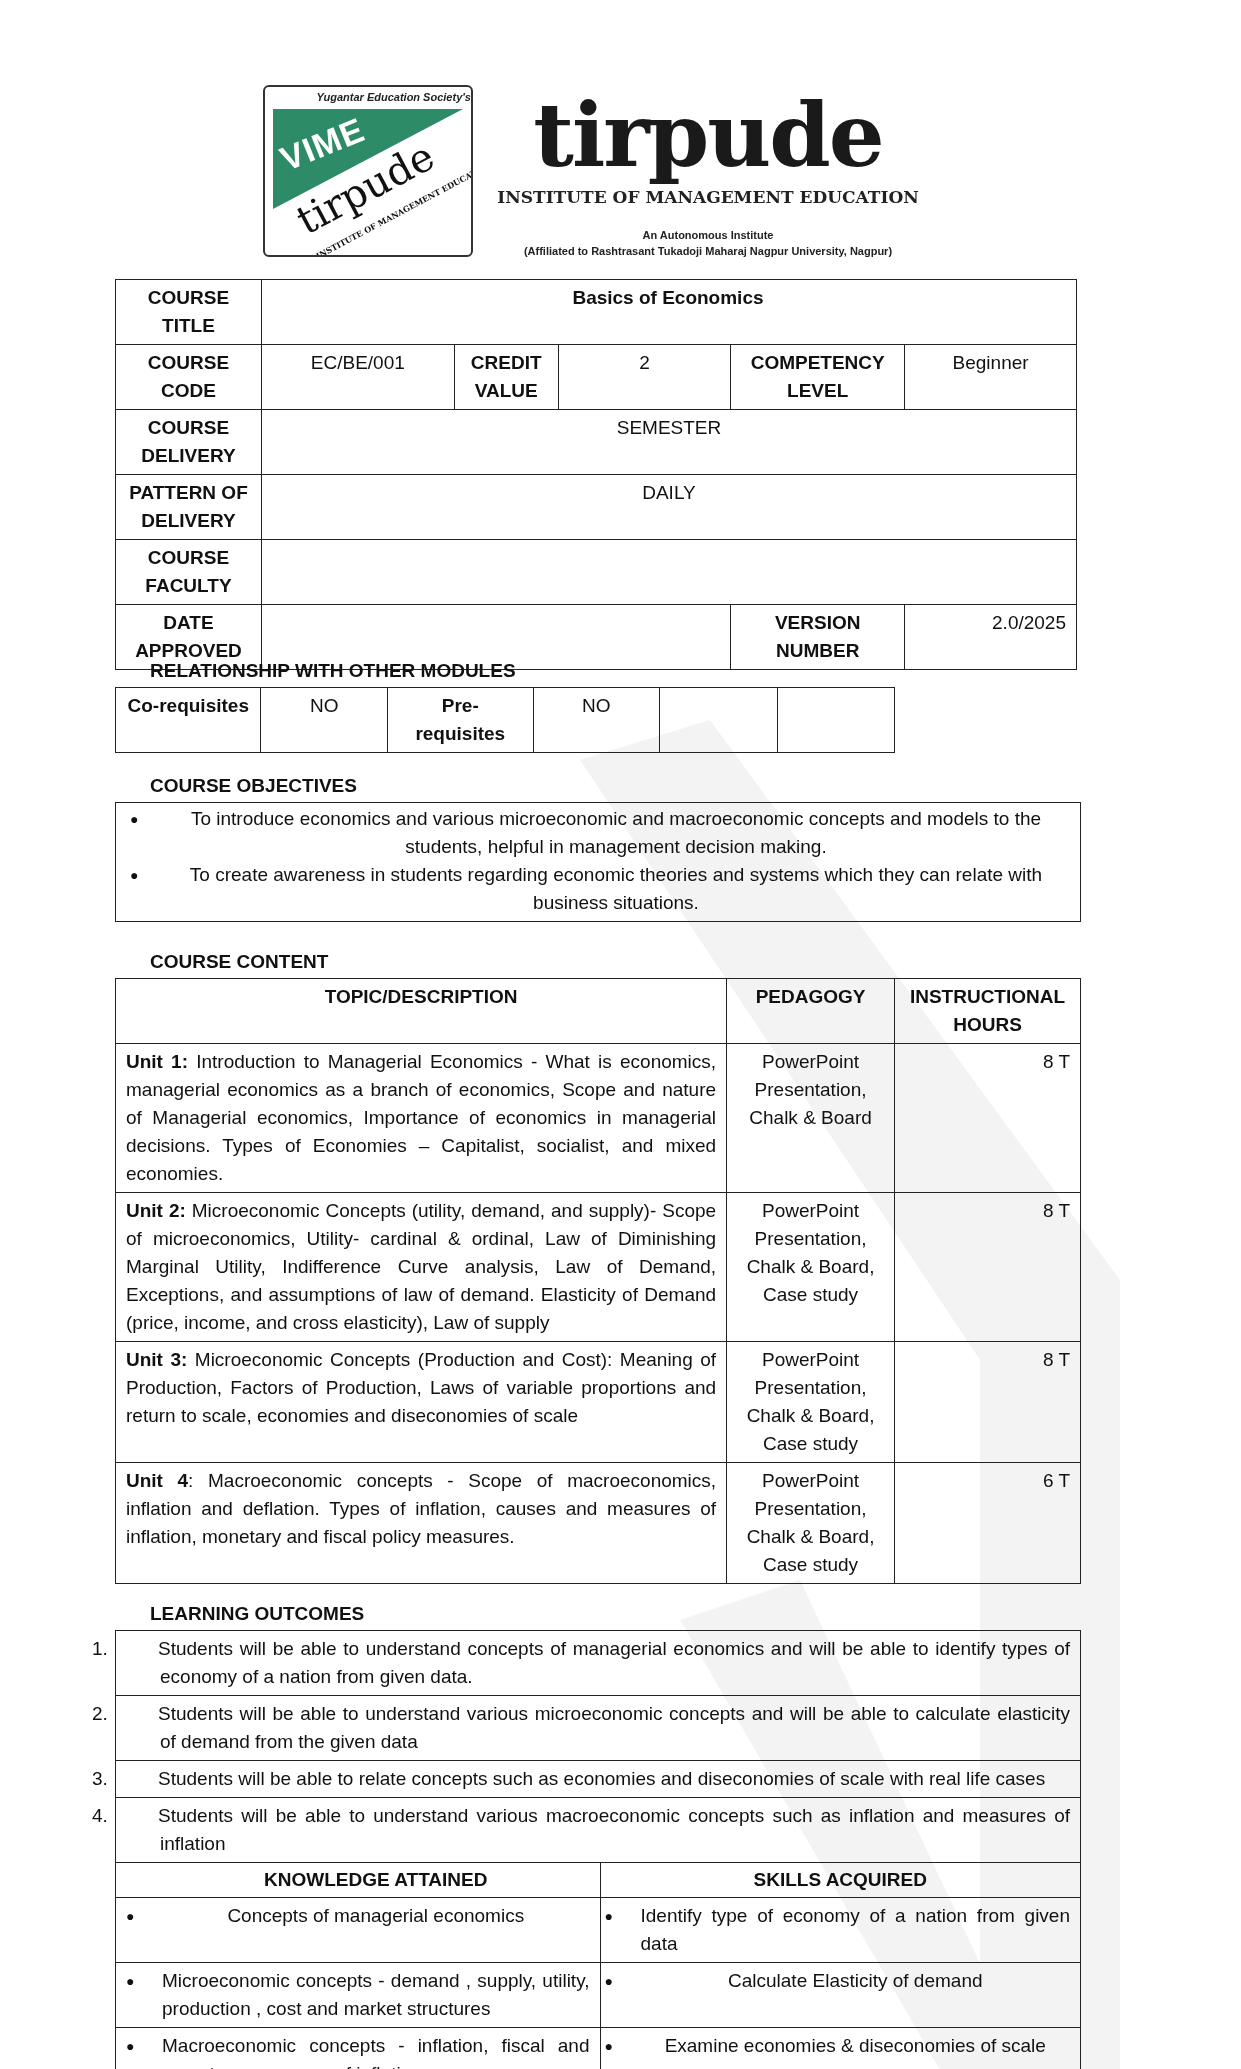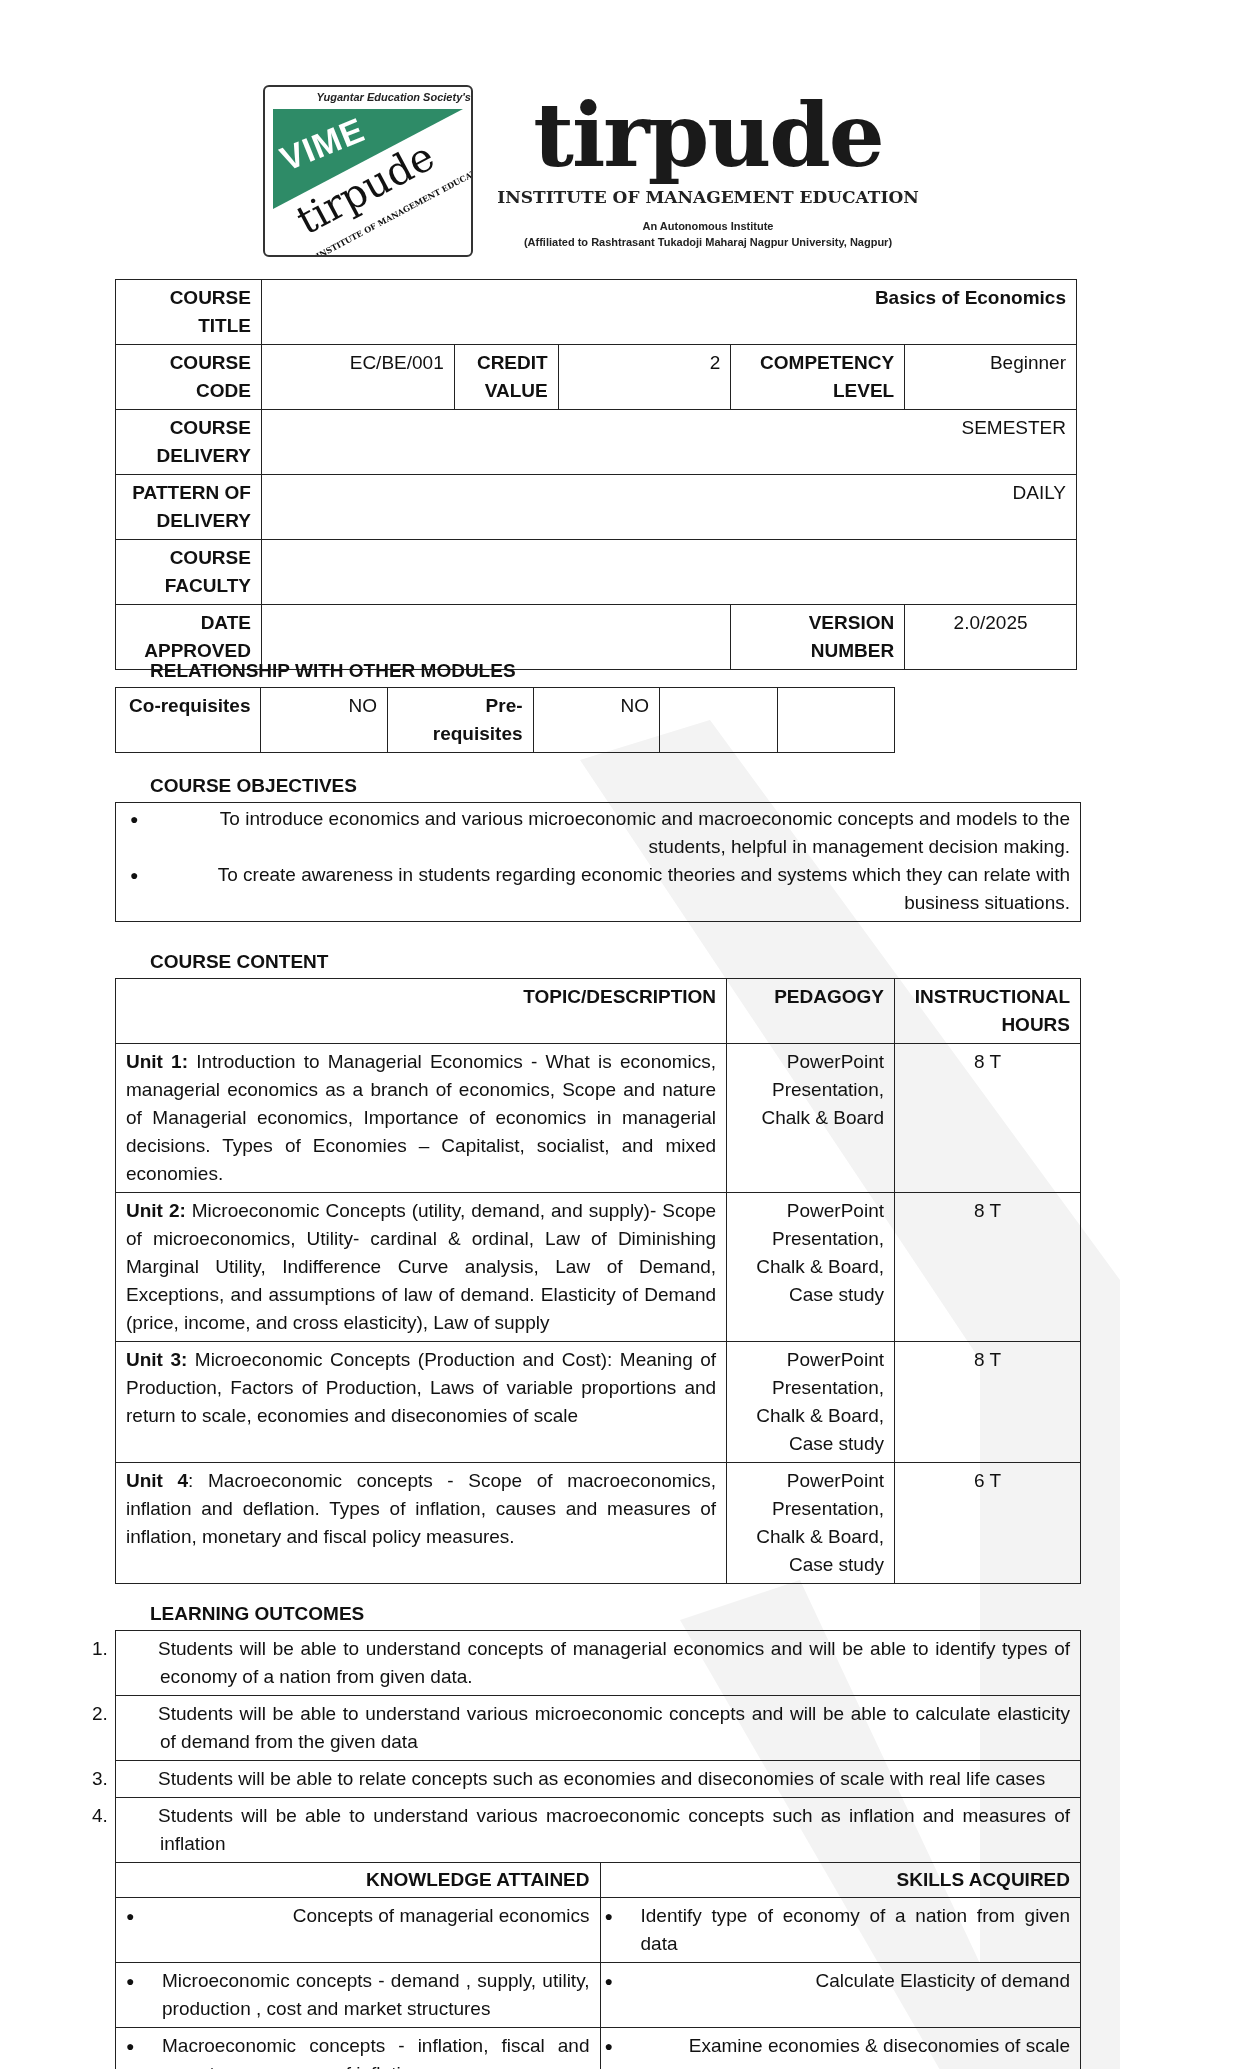--- a/index.html
+++ b/index.html
@@ -26,28 +26,28 @@
     font-size: 34px; transform: rotate(-22deg); letter-spacing: 1px; }
   .logo-url { position: absolute; left: 88px; top: 60px; color: #fff; font-size: 10px; transform: rotate(-28deg); }
   .logo-tirpude { position: absolute; left: 26px; top: 78px; font-family: "DejaVu Serif", serif;
     font-size: 40px; color: #111; transform: rotate(-28deg); }
   .logo-inst { position: absolute; left: 40px; top: 118px; font-family: "DejaVu Serif", serif;
     font-size: 8px; font-weight: bold; transform: rotate(-28deg); white-space: nowrap; }
   .brand { position: absolute; left: 230px; top: 0; width: 430px; text-align: center; }
   .brand-name { font-family: "DejaVu Serif", serif; font-weight: bold; font-size: 88px;
     line-height: 100px; letter-spacing: -2px; color: #1a1a1a; }
   .brand-sub { font-family: "DejaVu Serif", serif; font-weight: bold; font-size: 17px; margin-top: 2px; color: #222; }
-  .brand-auto { font-weight: bold; font-size: 11px; margin-top: 13px; color: #222; }
+  .brand-auto { font-weight: bold; font-size: 11px; margin-top: 22px; color: #222; }
   .brand-aff { font-weight: bold; font-size: 11px; margin-top: 4px; color: #222; }
 
   table { border-collapse: collapse; position: absolute; background: transparent; }
   td, th { border: 1.5px solid #222; vertical-align: top; padding: 4px 10px; line-height: 28px;
-    font-size: 19px; text-align: right; }
+    font-size: 19px; text-align: center; }
   .b { font-weight: bold; }
-  .c { text-align: center; }
+  .c { text-align: right; }
   .j { text-align: justify; }
 
   .section-title { position: absolute; font-weight: bold; font-size: 19px; left: 150px; }
 
   ul.obj { margin: 0; padding: 0; list-style: none; }
   ul.obj li { position: relative; padding-left: 36px; line-height: 28px; }
   ul.obj li::before { content: "●"; position: absolute; left: 4px; font-size: 14px; }
   .num { display: inline-block; width: 32px; }
   .bul { position: relative; padding-left: 36px; }
   .bul::before { content: "●"; position: absolute; left: 0; font-size: 14px; }

